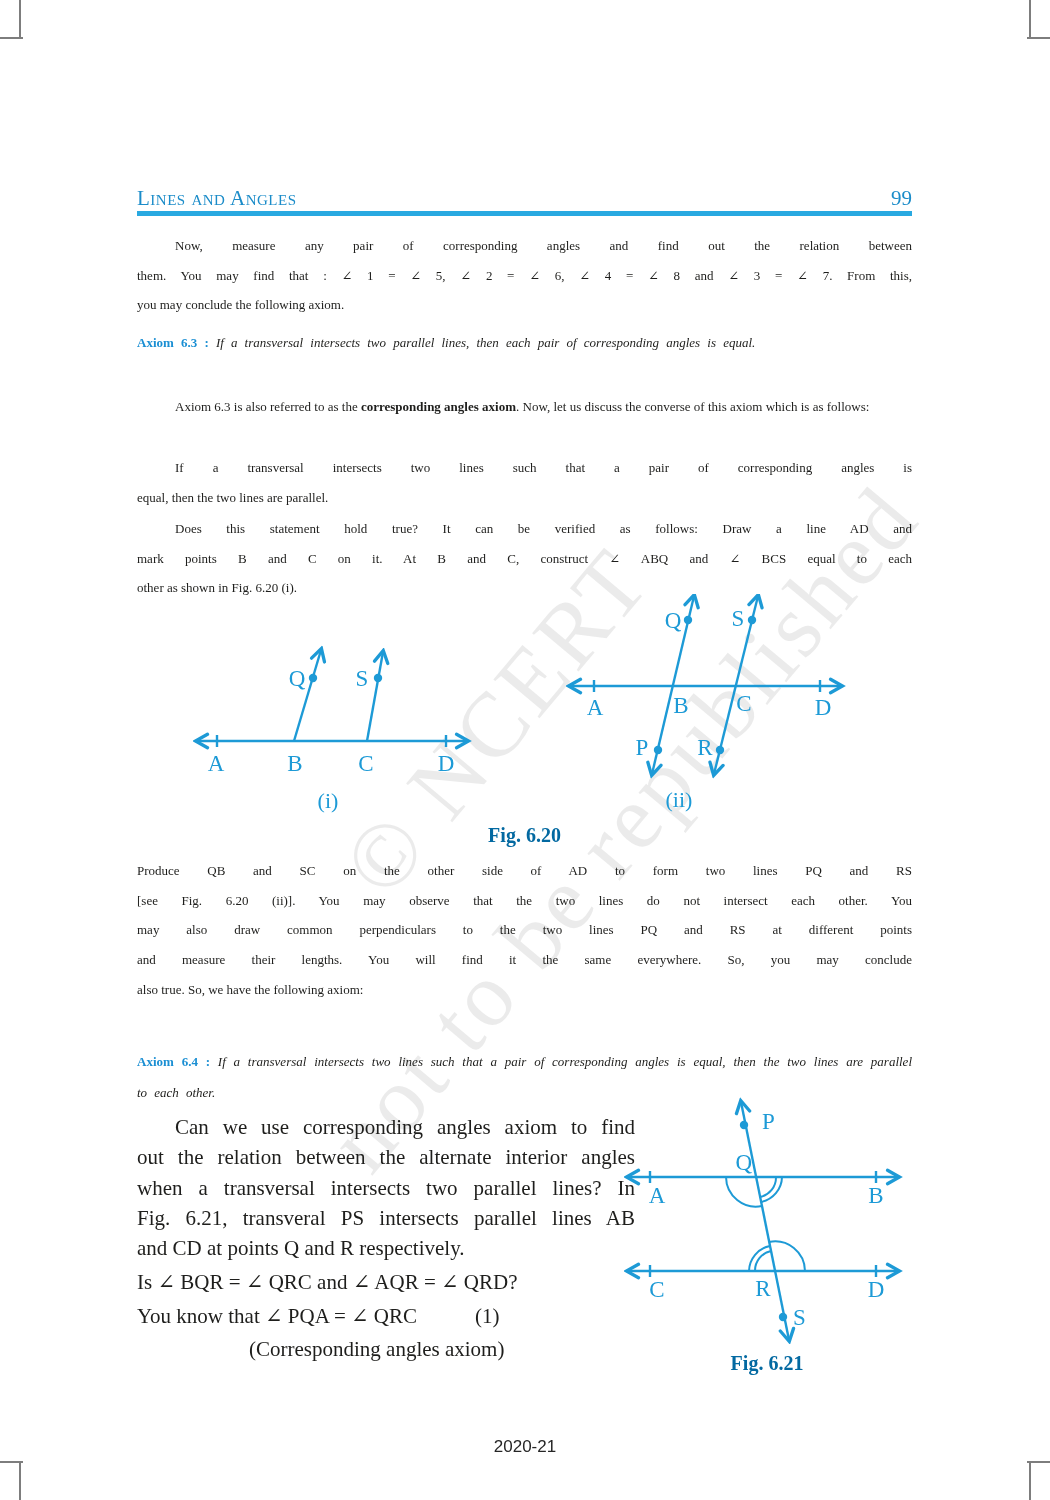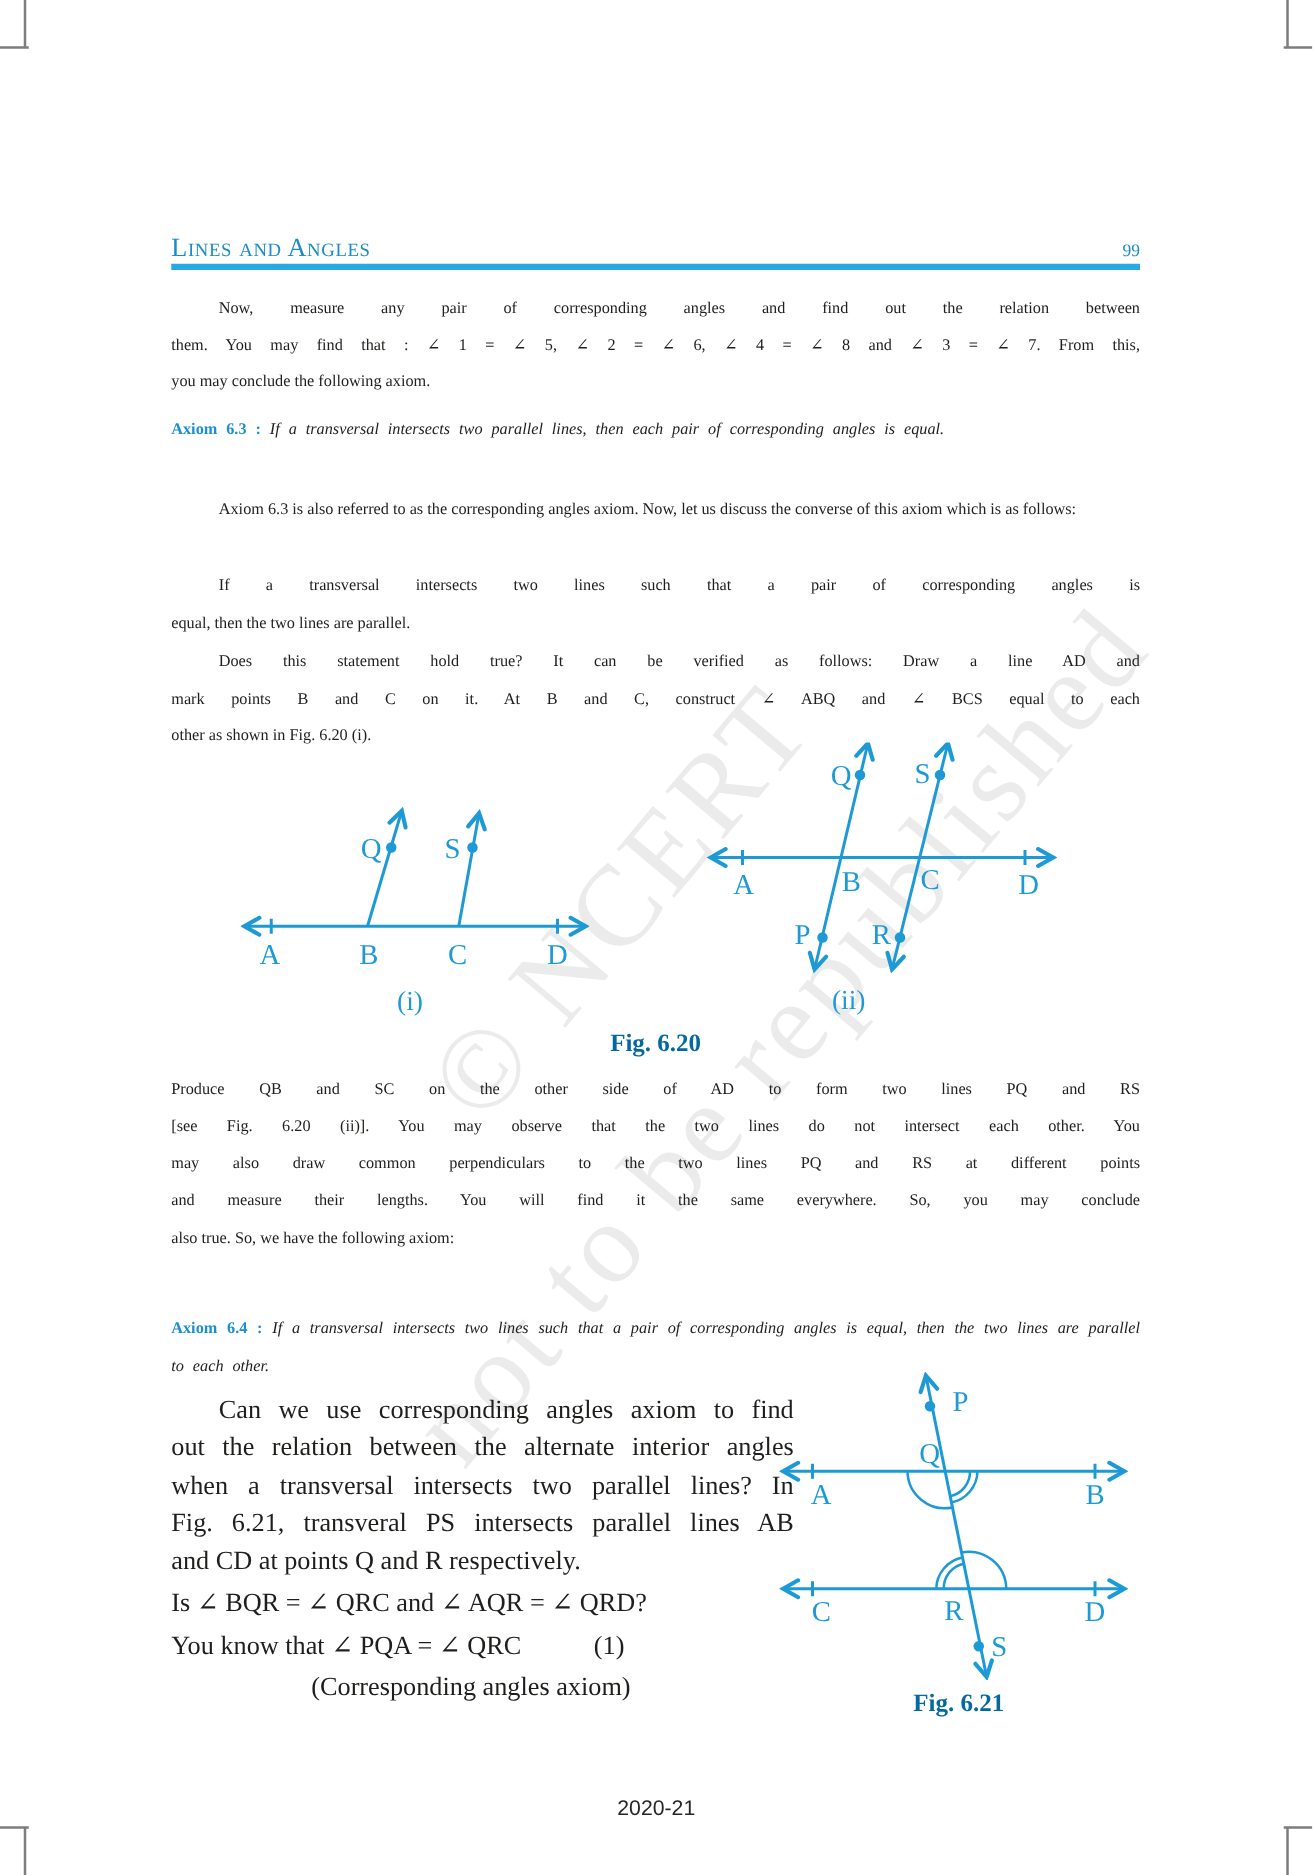--- a/index.html
+++ b/index.html
@@ -14,33 +14,33 @@
   .watermark {
     position:absolute; left:110px; top:610px; width:900px;
     transform:rotate(-50deg); text-align:center;
     color:rgba(90,90,90,0.12); font-size:92px; line-height:1.8;
     white-space:nowrap; letter-spacing:4px; pointer-events:none;
   }
   
   .header { position:absolute; left:137px; top:186px; width:775px;
     display:flex; justify-content:space-between; align-items:baseline; }
   .header .title { font-variant:small-caps; font-size:21px; letter-spacing:0.5px; color:#1b8cc9; }
-  .header .pageno { font-size:14px; color:#1b8cc9; }
+  .header .pageno { font-size:21px; color:#1b8cc9; }
   .rule { position:absolute; left:137px; top:211px; width:775px; height:5px; background:#29a9e1; }
   
   .block { position:absolute; left:137px; width:775px; font-size:13px; line-height:29.7px; }
   .tline { text-align:justify; text-align-last:justify; white-space:nowrap; }
   .plines .tline:last-child { text-align-last:left; }
   .indent .tline:first-child { text-indent:38px; }
   .flow { text-align:justify; }
   .flow.firstindent { text-indent:38px; }
   .axiom { word-spacing:0.30em; line-height:31px; }
   .axiom .axlabel { color:#1b8fd3; font-weight:bold; font-style:normal; }
   .axiom .axtext { font-style:italic; }
-  .boldspan { font-weight:normal; }
+  .boldspan { font-weight:bold; }
   
   .figsvg { position:absolute; }
   .figcaption { position:absolute; color:#0369a1; font-weight:bold; font-size:20px; text-align:center; }
   svg text { font-family:"Liberation Serif","DejaVu Serif",serif; font-size:23px; fill:#1d9ad6; }
   svg .subnum { font-size:22px; }
   
   .leftcol { position:absolute; left:137px; top:1112px; width:498px; font-size:21px; line-height:30.3px; }
   .leftcol .qline { margin-top:4px; }
   .leftcol .knowline { margin-top:3px; }
   .leftcol .eqnum { margin-left:58px; }

